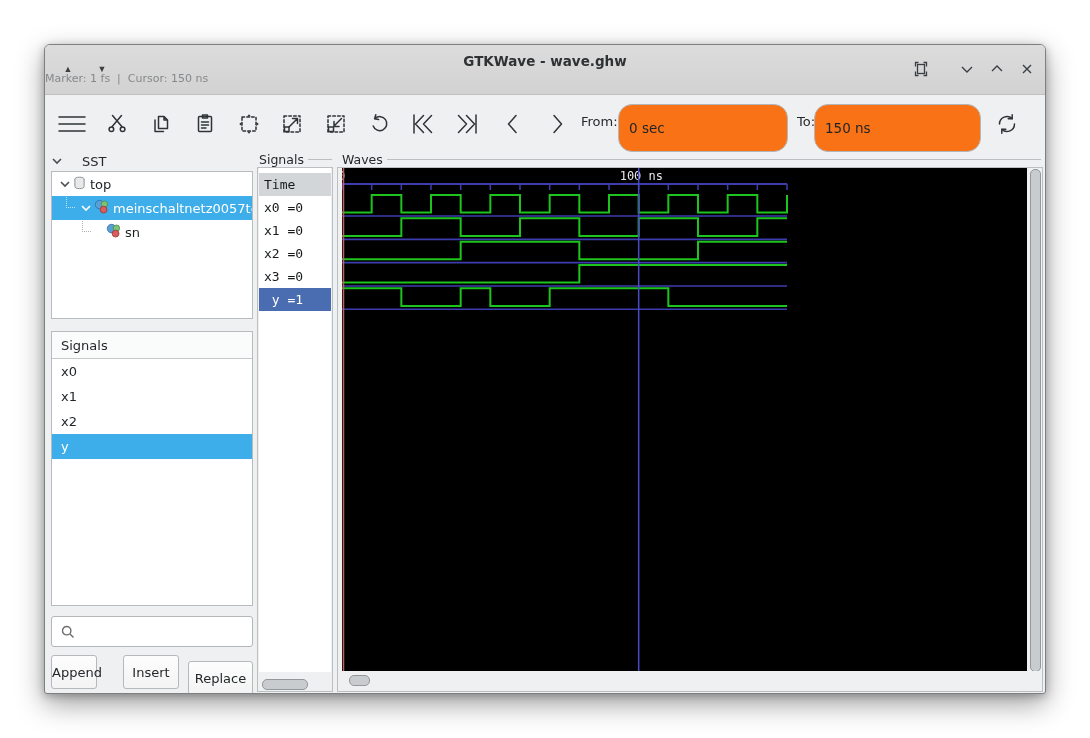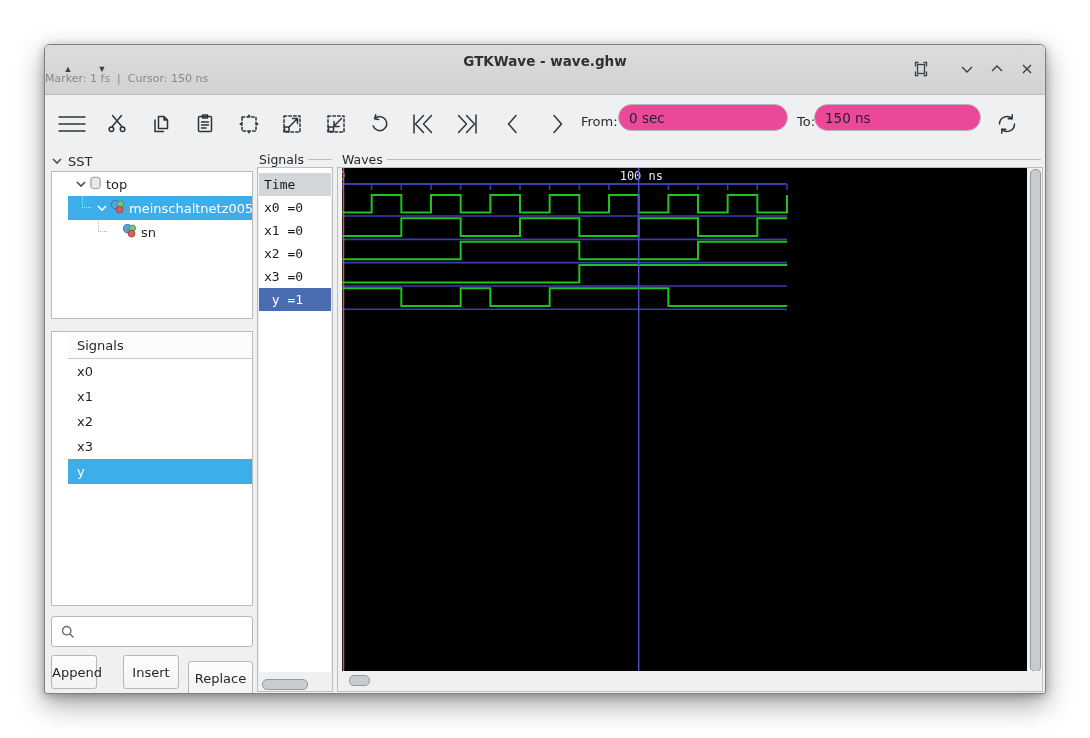--- a/index.html
+++ b/index.html
@@ -15,24 +15,24 @@
     background:linear-gradient(#dcdcdc,#d2d2d2); border-bottom:1px solid #bdbfc1; }
   .title { position:absolute; left:0; right:0; top:8px; text-align:center; font-size:13.5px; font-weight:600; color:#2f3234; }
   .subtitle { position:absolute; left:0; right:0; top:27px; font-size:11px; color:#85888b; white-space:pre; }
   .tb-btn { position:absolute; top:9px; width:30px; height:30px; border:none; background:transparent; display:flex; align-items:center; justify-content:center; cursor:default; }
   .tri { font-size:9px; color:#3c4043; line-height:1; }
   
   .toolbar { position:absolute; left:0; top:51px; width:1000px; height:55px; background:#eff0f1; }
   .icon-btn { position:absolute; top:10px; width:36px; height:36px; border:none; background:transparent; display:flex; align-items:center; justify-content:center; }
   .icon-btn svg { stroke:#2e3337; fill:none; stroke-width:1.5; stroke-linecap:round; stroke-linejoin:round; }
   .tool-label { position:absolute; top:18px; font-size:13px; color:#26292c; }
-  .tool-input { position:absolute; top:8px; height:27px; background:#ec4899; border:1px solid #b3b7ba; border-radius:14px; font-size:13.5px; color:#1f2326; padding:0 10px; font-family:"DejaVu Sans","Liberation Sans",sans-serif; }
-  
-  .sst-header { position:absolute; left:6px; top:108px; height:16px; display:flex; align-items:center; gap:5px; font-size:13px; color:#26292c; }
-  .panel-box { position:absolute; background:#fff; border:1px solid #b9bcbe;padding-left:16px; }
+  .tool-input { position:absolute; top:8px; height:48px; background:#f97316; border:1px solid #b3b7ba; border-radius:14px; font-size:13.5px; color:#1f2326; padding:0 10px; font-family:"DejaVu Sans","Liberation Sans",sans-serif; }
+  
+  .sst-header { position:absolute; left:6px; top:108px; height:16px; display:flex; align-items:center; gap:19px; font-size:13px; color:#26292c; }
+  .panel-box { position:absolute; background:#fff; border:1px solid #b9bcbe; }
   .tree { left:6px; top:126px; width:202px; height:148px; overflow:hidden; }
   .tree-row { position:relative; height:24px; display:flex; align-items:center; font-size:13px; color:#1e2225; white-space:nowrap; overflow:hidden; }
   .tree-row.selected { background:#3daee9; color:#ffffff; }
   .chev { width:12px; height:12px; flex:0 0 12px; }
   .chev svg { stroke:#4a4e52; fill:none; stroke-width:1.6; }
   .tree-row.selected .chev svg { stroke:#fff; }
   .dotline { position:absolute; border-left:1px dotted #aeb1b4; border-bottom:1px dotted #aeb1b4; width:9px; height:13px; top:-1px; }
   .tree-row.selected .dotline { border-color:#bfe3f7; }
   .ticon { margin:0 4px 0 2px; flex:0 0 auto; }
   .browser { left:6px; top:286px; width:202px; height:275px; overflow:hidden; }
@@ -226,21 +226,20 @@
       <span>sn</span>
     </div>
   </div>
 
   <div class="panel-box browser">
     <div class="browser-header">Signals</div>
     <div id="browser-items">
         <div class="browser-item">x0</div>
         <div class="browser-item">x1</div>
         <div class="browser-item">x2</div>
-        <div class="browser-item">x3</div>
         <div class="browser-item selected">y</div>
       </div>
   </div>
 
   <div class="search-box">
     <svg width="16" height="16" viewBox="0 0 16 16" fill="none" stroke="#6b6e71" stroke-width="1.4">
         <circle cx="6.7" cy="6.7" r="4.2"></circle>
         <path d="M10,10 L13.5,13.5"></path>
       </svg>
   </div>

